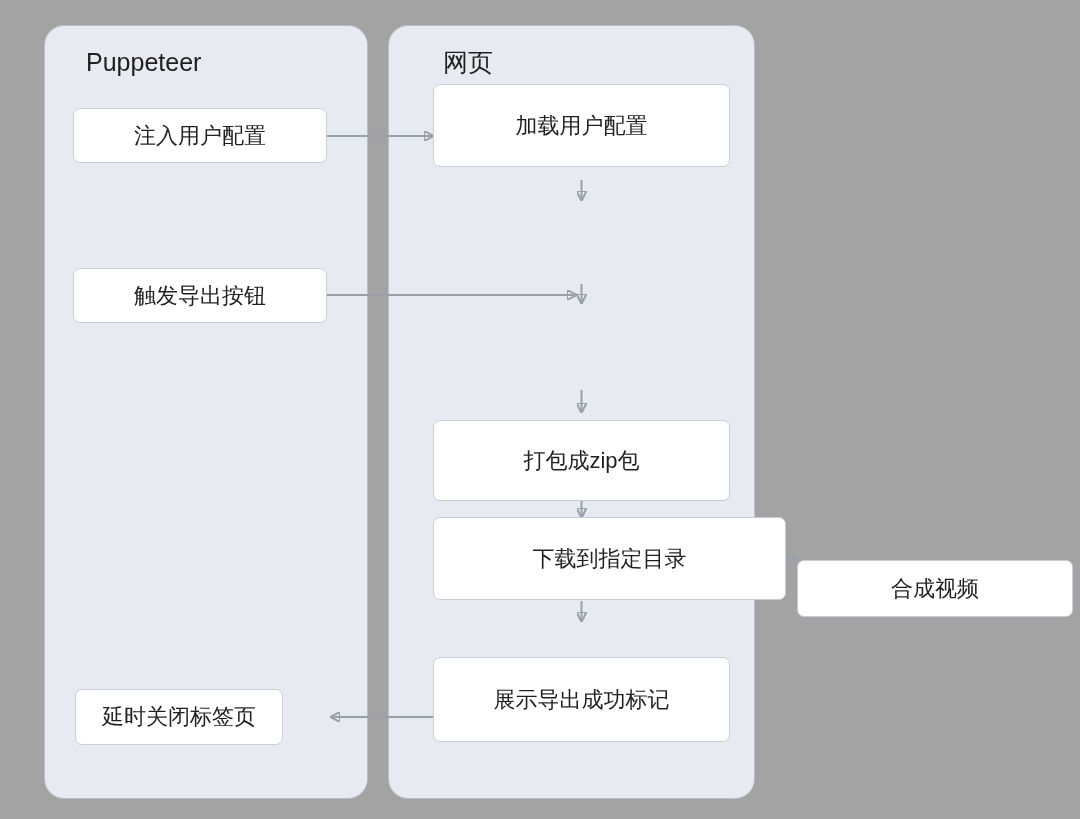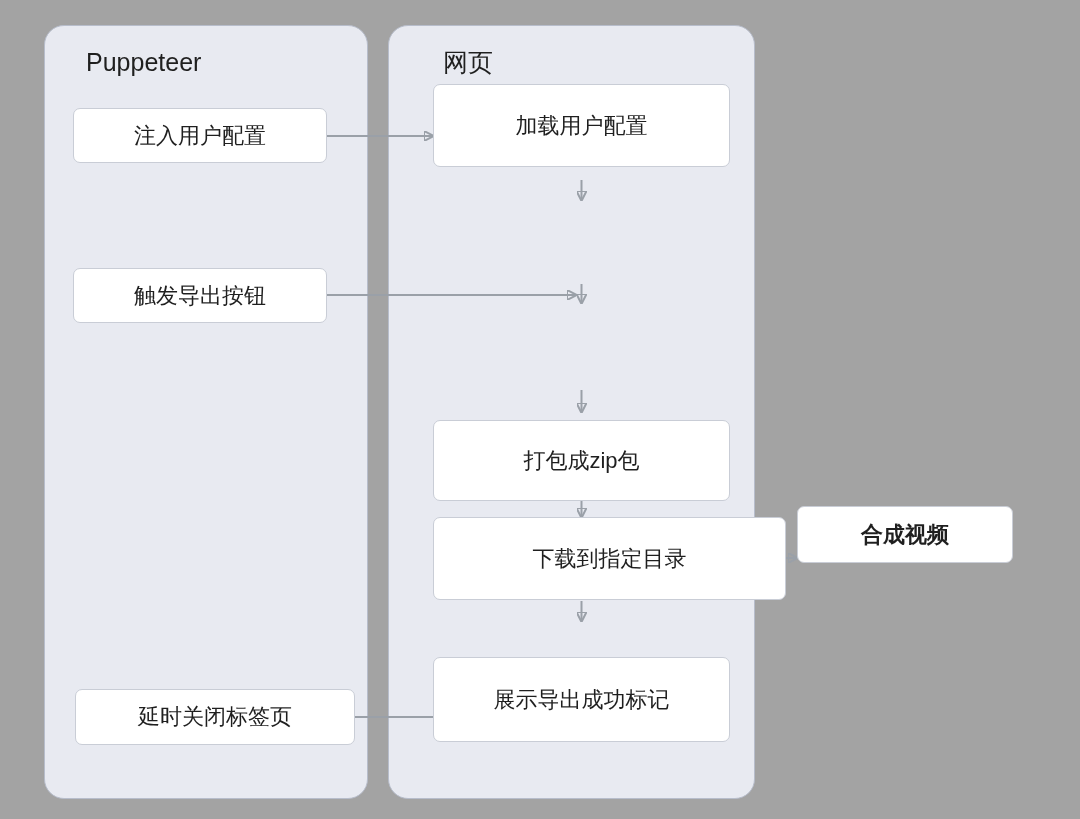--- a/index.html
+++ b/index.html
@@ -60,32 +60,32 @@
 
   
   #c-puppeteer{left:44px;top:25px;width:324px;height:774px;}
   #c-webpage{left:388px;top:25px;width:367px;height:774px;}
   #t-puppeteer{left:86px;top:47px;}
   #t-webpage{left:420px;top:47px;margin-left:23px;}
 
   
   #n-p0{left:73px;top:108px;width:254px;height:55px;}
   #n-p1{left:73px;top:268px;width:254px;height:55px;}
-  #n-p2{left:75px;top:689px;width:280px;height:56px;}
+  #n-p2{left:75px;top:689px;width:208px;height:56px;}
 
   
   #n-w0{left:433px;top:84px;width:297px;height:83px;}
   #n-w1{left:433px;top:200px;width:297px;height:83px;}
   #n-w2{left:433px;top:303px;width:297px;height:86px;}
   #n-w3{left:433px;top:412px;width:297px;height:81px;margin-top:8px;}
   #n-w4{left:433px;top:517px;width:353px;height:83px;}
   #n-w5{left:433px;top:621px;width:297px;height:85px;margin-top:36px;}
 
   
-  #n-e0{left:797px;top:506px;width:216px;height:57px;font-weight:bold;}
+  #n-e0{left:797px;top:560px;width:276px;height:57px;}
 </style>
 </head>
 <body>
 
 <div id="canvas">
 
   <div class="container" id="c-puppeteer"></div>
   <div class="container" id="c-webpage"></div>
 
   <div class="container-title" id="t-puppeteer">Puppeteer</div>

